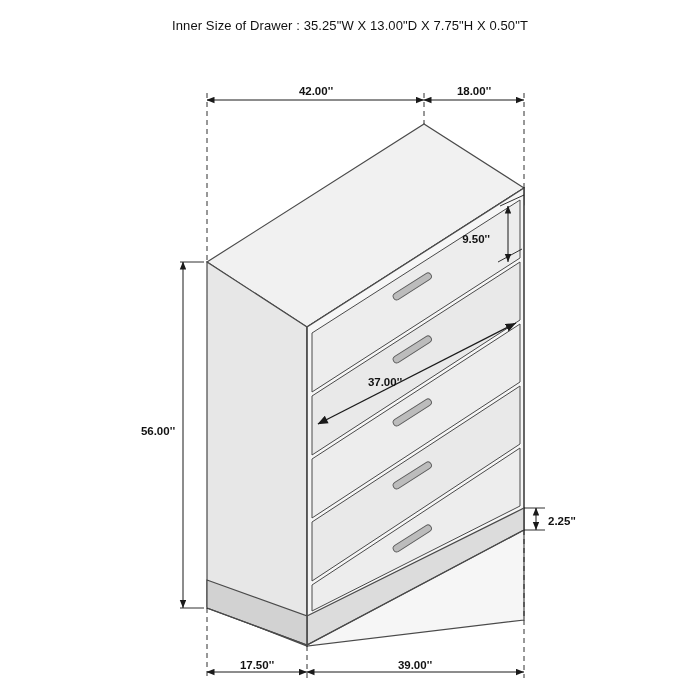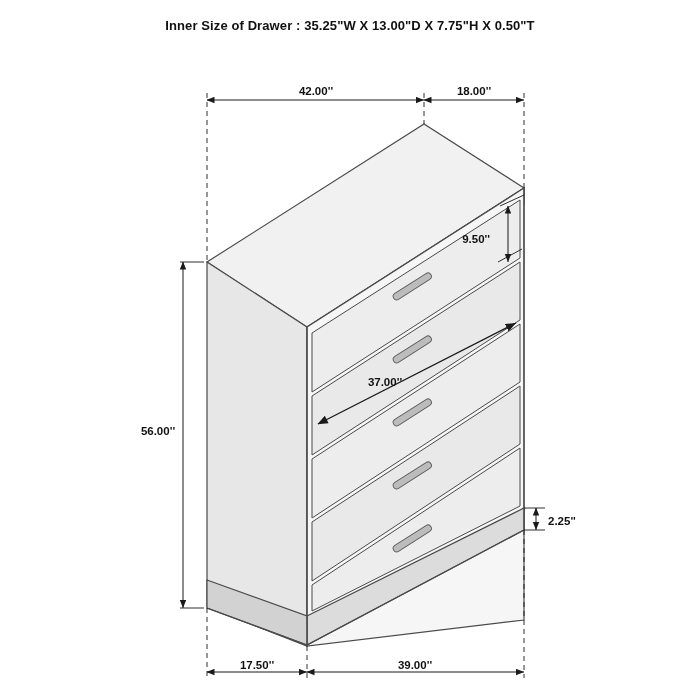--- a/index.html
+++ b/index.html
@@ -20,21 +20,21 @@
     width: 700px;
     height: 700px;
   }
   #title {
     position: absolute;
     top: 18px;
     left: 0;
     width: 700px;
     text-align: center;
     font-size: 13px;
-    font-weight: bold;
+    font-weight: normal;
     letter-spacing: 0.1px;
     color: #111111;
   }
   svg#drawing {
     position: absolute;
     top: 0;
     left: 0;
     width: 700px;
     height: 700px;
   }

